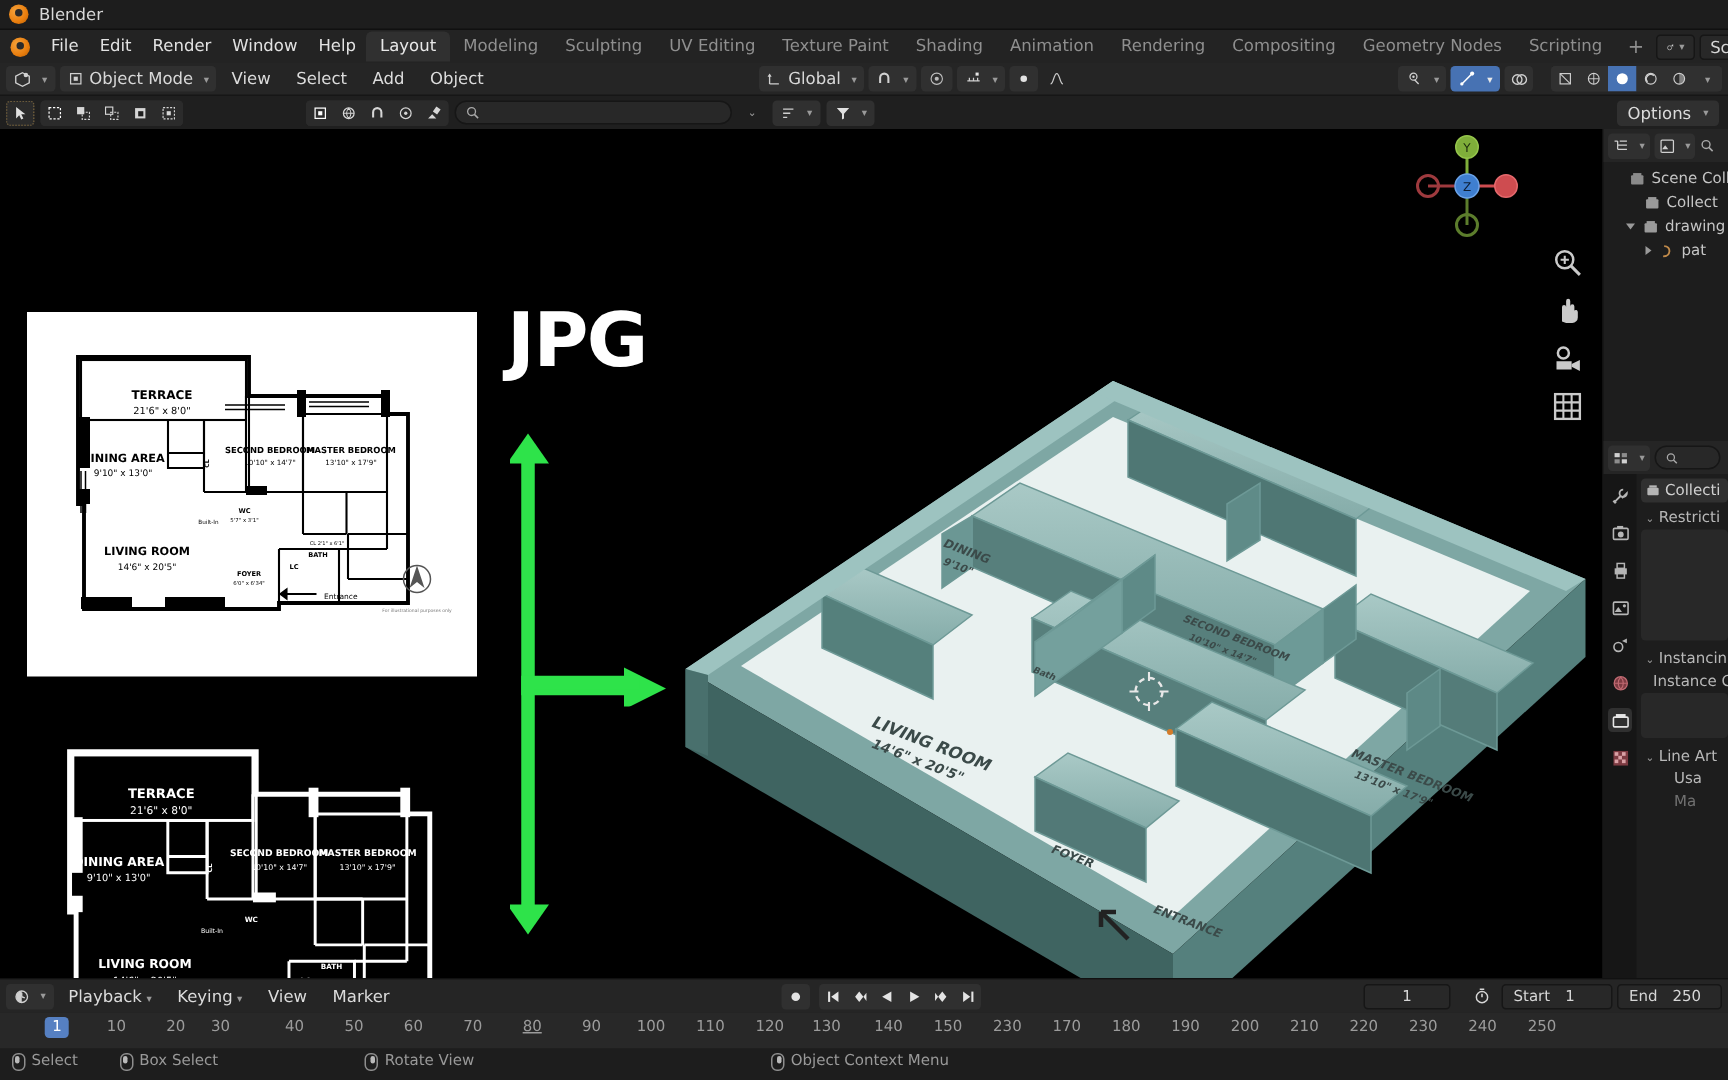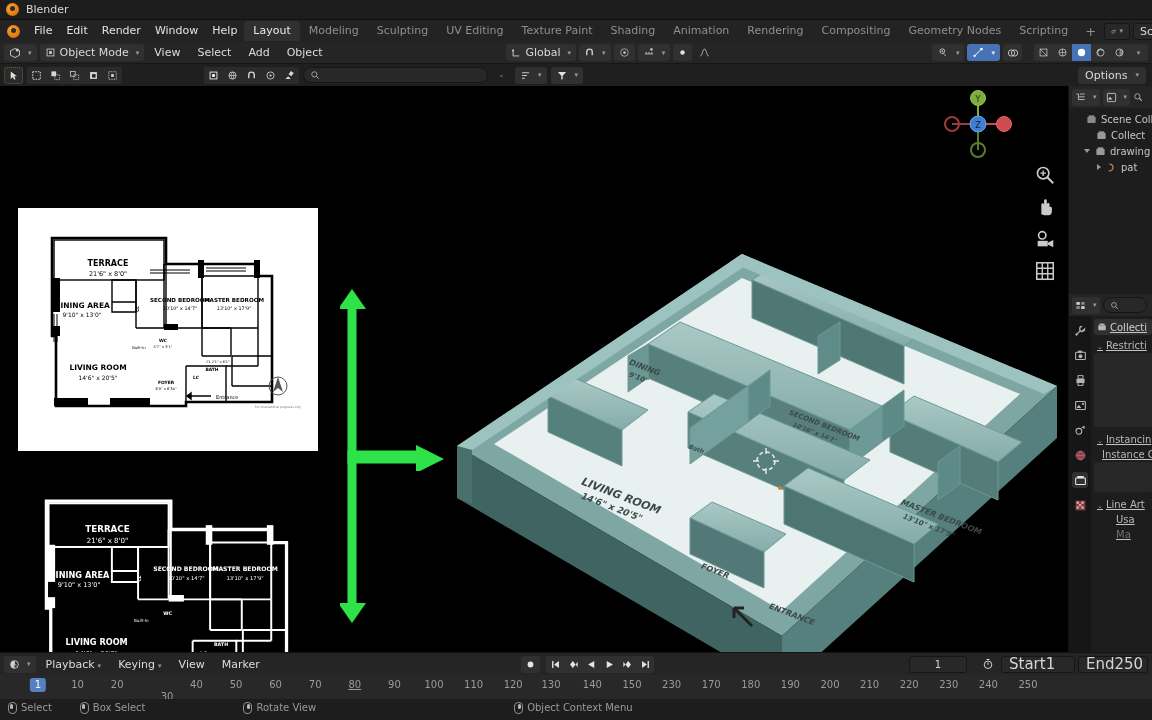--- a/index.html
+++ b/index.html
@@ -137,41 +137,41 @@
   .tri-d { width: 0; height: 0; border-top: 4px solid #9a9a9a; border-left: 3px solid transparent; border-right: 3px solid transparent; }
 
   #props { flex: 1; background: #1d1d1d; border-left: 1px solid #111; display: flex; flex-direction: column; }
   #props-body { flex: 1; display: flex; }
   #props-tabs {
     width: 22px; background: #161616; display: flex; flex-direction: column;
     align-items: center; gap: 9px; padding-top: 6px;
   }
   .ptab { width: 16px; height: 16px; display:flex; align-items:center; justify-content:center; color: #a8a8a8; }
   .ptab.active { background: #303030; border-radius: 3px; color: #e6e6e6; }
-  #props-content { flex: 1; padding: 3px 0 0 3px; overflow: hidden; text-decoration: underline; }
+  #props-content { flex: 1; padding: 3px 0 0 3px; overflow: hidden; }
   .panel-hdr { display: flex; align-items: center; gap: 3px; font-size: 10px; color: #d0d0d0;
                background: #303030; border-radius: 3px; height: 16px; padding: 0 3px; margin-bottom: 3px;
                white-space: nowrap; }
   .prop-row { font-size: 10px; color: #b8b8b8; padding: 2px 3px; white-space: nowrap; }
   .prop-block { background: #282828; border-radius: 3px; padding: 3px; margin-bottom: 5px; }
 
   
   #timeline { height: 46px; background: #1d1d1d; border-top: 1px solid #111; }
   #tl-header { height: 22px; background: #252525; display: flex; align-items: center; gap: 3px; padding: 0 4px; }
   #tl-playback { margin-left: auto; margin-right: auto; display: flex; align-items: center; gap: 6px; }
   .pbtn { width: 18px; height: 17px; display:flex; align-items:center; justify-content:center; color:#e0e0e0; }
   .pgroup { display: flex; background: #303030; border-radius: 3px; }
   #tl-frames { display: flex; align-items: center; gap: 3px; }
   .numfield {
     background: #282828; border: 1px solid #161616; border-radius: 3px; height: 17px;
     display: flex; align-items: center; justify-content: center; font-size: 10px; color: #d5d5d5;
   }
   .labelfield {
     background: #282828; border: 1px solid #161616; border-radius: 3px; height: 17px;
-    display: flex; align-items: center; padding: 0 7px; font-size: 15px; color: #d5d5d5;
+    display: flex; align-items: center; gap: 10px; padding: 0 7px; font-size: 10px; color: #d5d5d5;
   }
   #tl-ruler { height: 24px; background: #282828; position: relative; overflow: hidden; }
   .tick { position: absolute; top: 4px; font-size: 10px; color: #9b9b9b; transform: translateX(-50%); }
   #playhead {
     position: absolute; top: 3px; left: 38px; transform: translateX(-50%);
     background: #5680c2; color: #fff; font-size: 10px; border-radius: 3px;
     padding: 1px 5px; line-height: 12px;
   }
 
   
@@ -654,20 +654,21 @@
         <text transform="translate(236,212) rotate(21) skewX(-12)" font-size="6">Bath</text>
       </g>
 
       <g>
         <circle cx="314" cy="225" r="9" fill="none" stroke="#e8e8e8" stroke-width="1.6" stroke-dasharray="4 3"></circle>
         <path d="M314 212 v6 M314 232 v6 M301 225 h6 M321 225 h6" stroke="#e8e8e8" stroke-width="1.4"></path>
       </g>
       <circle cx="328" cy="252" r="2" fill="#d47c2a"></circle>
     </svg>
 
+    <div class="biglabel" id="lbl-jpg">JPG</div>
 
 
     <svg id="gizmo" viewBox="0 0 76 76">
       <line x1="38" y1="38" x2="38" y2="12" stroke="#7fae3a" stroke-width="2"></line>
       <line x1="38" y1="38" x2="64" y2="38" stroke="#ce4c50" stroke-width="2"></line>
       <line x1="38" y1="38" x2="38" y2="64" stroke="#5c7d2c" stroke-width="2"></line>
       <line x1="38" y1="38" x2="12" y2="38" stroke="#9e3a3e" stroke-width="2"></line>
       <circle cx="38" cy="12" r="7.5" fill="#7fae3a" stroke="#94c44b" stroke-width="1"></circle>
       <text x="38" y="15.5" font-size="8" text-anchor="middle" fill="#1b2a0c" font-family="DejaVu Sans">Y</text>
       <circle cx="64" cy="38" r="7.5" fill="#ce4c50" stroke="#e4686c" stroke-width="1"></circle>
@@ -949,21 +950,21 @@
         <span>End</span>
         <span>250</span>
       </div>
     </div>
   </div>
 
   <div id="tl-ruler">
     <div id="playhead">1</div>
   <div class="tick" style="left: 77.6px;">10</div>
       <div class="tick" style="left: 117.2px;">20</div>
-      <div class="tick" style="left: 167px; margin-top: 12px;">30</div>
+      <div class="tick" style="left: 147px;">30</div>
       <div class="tick" style="left: 196.4px;">40</div>
       <div class="tick" style="left: 236px;">50</div>
       <div class="tick" style="left: 275.6px;">60</div>
       <div class="tick" style="left: 315.2px;">70</div>
       <div class="tick" style="left: 354.8px; text-decoration: underline;">80</div>
       <div class="tick" style="left: 394.4px;">90</div>
       <div class="tick" style="left: 434px;">100</div>
       <div class="tick" style="left: 473.6px;">110</div>
       <div class="tick" style="left: 513.2px; text-align: center;">120</div>
       <div class="tick" style="left: 551px;">130</div>

